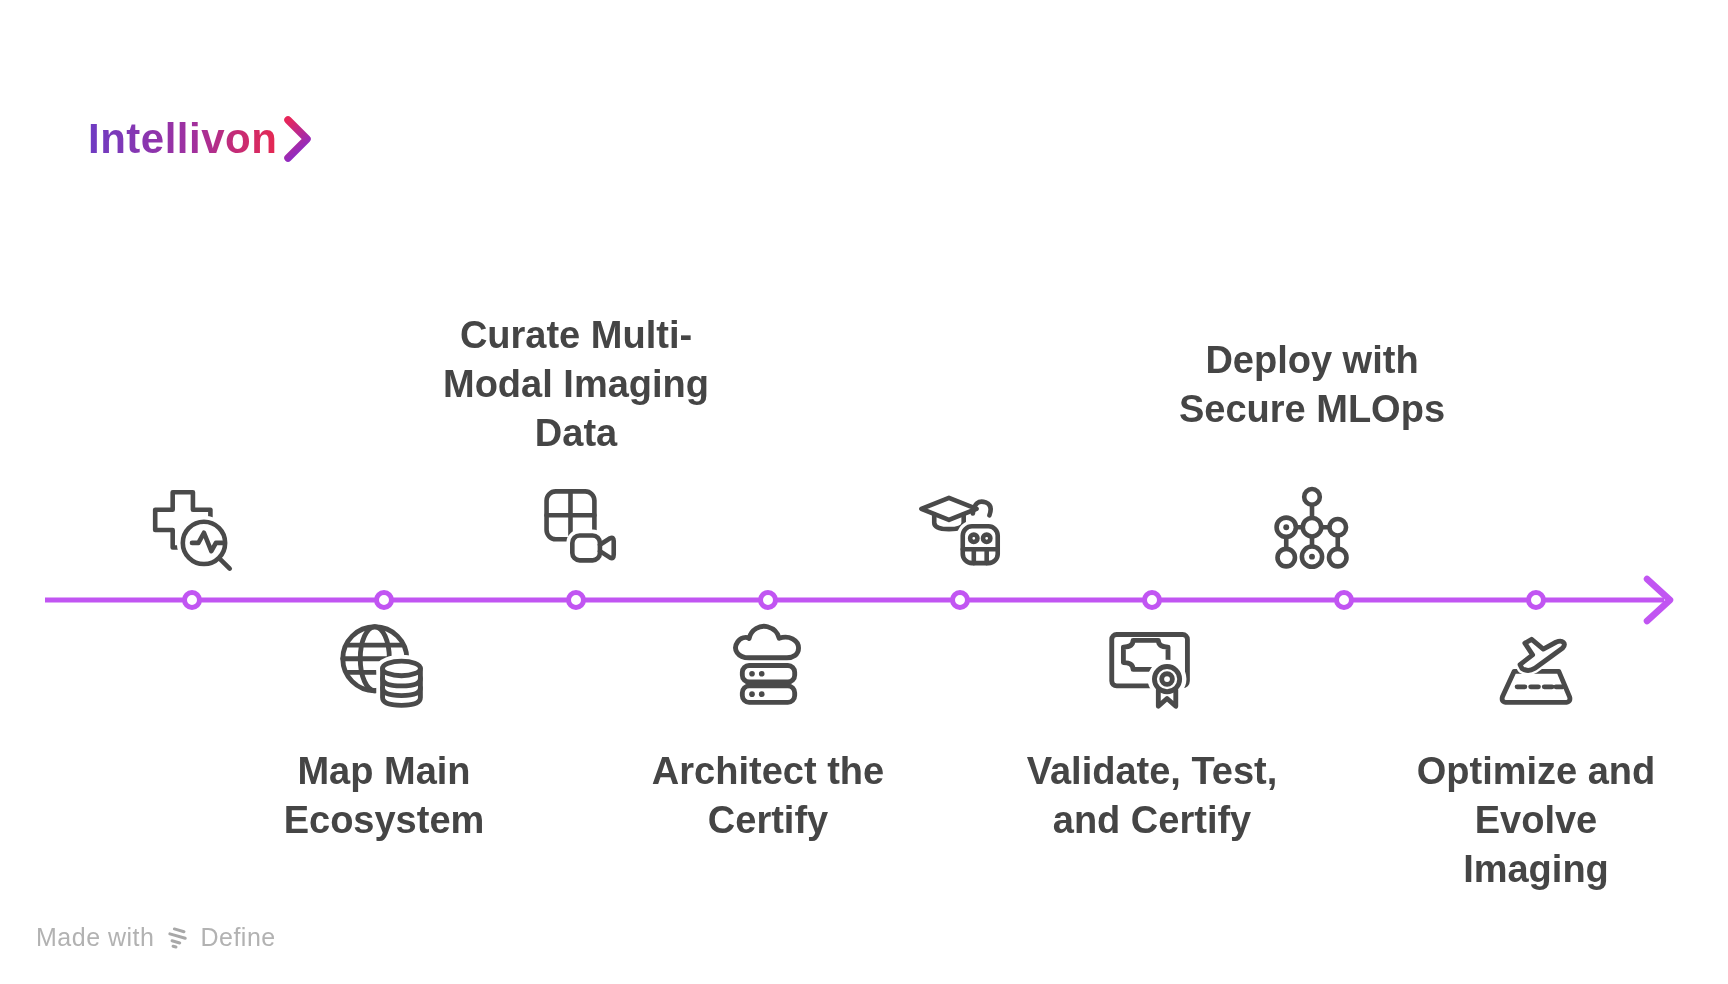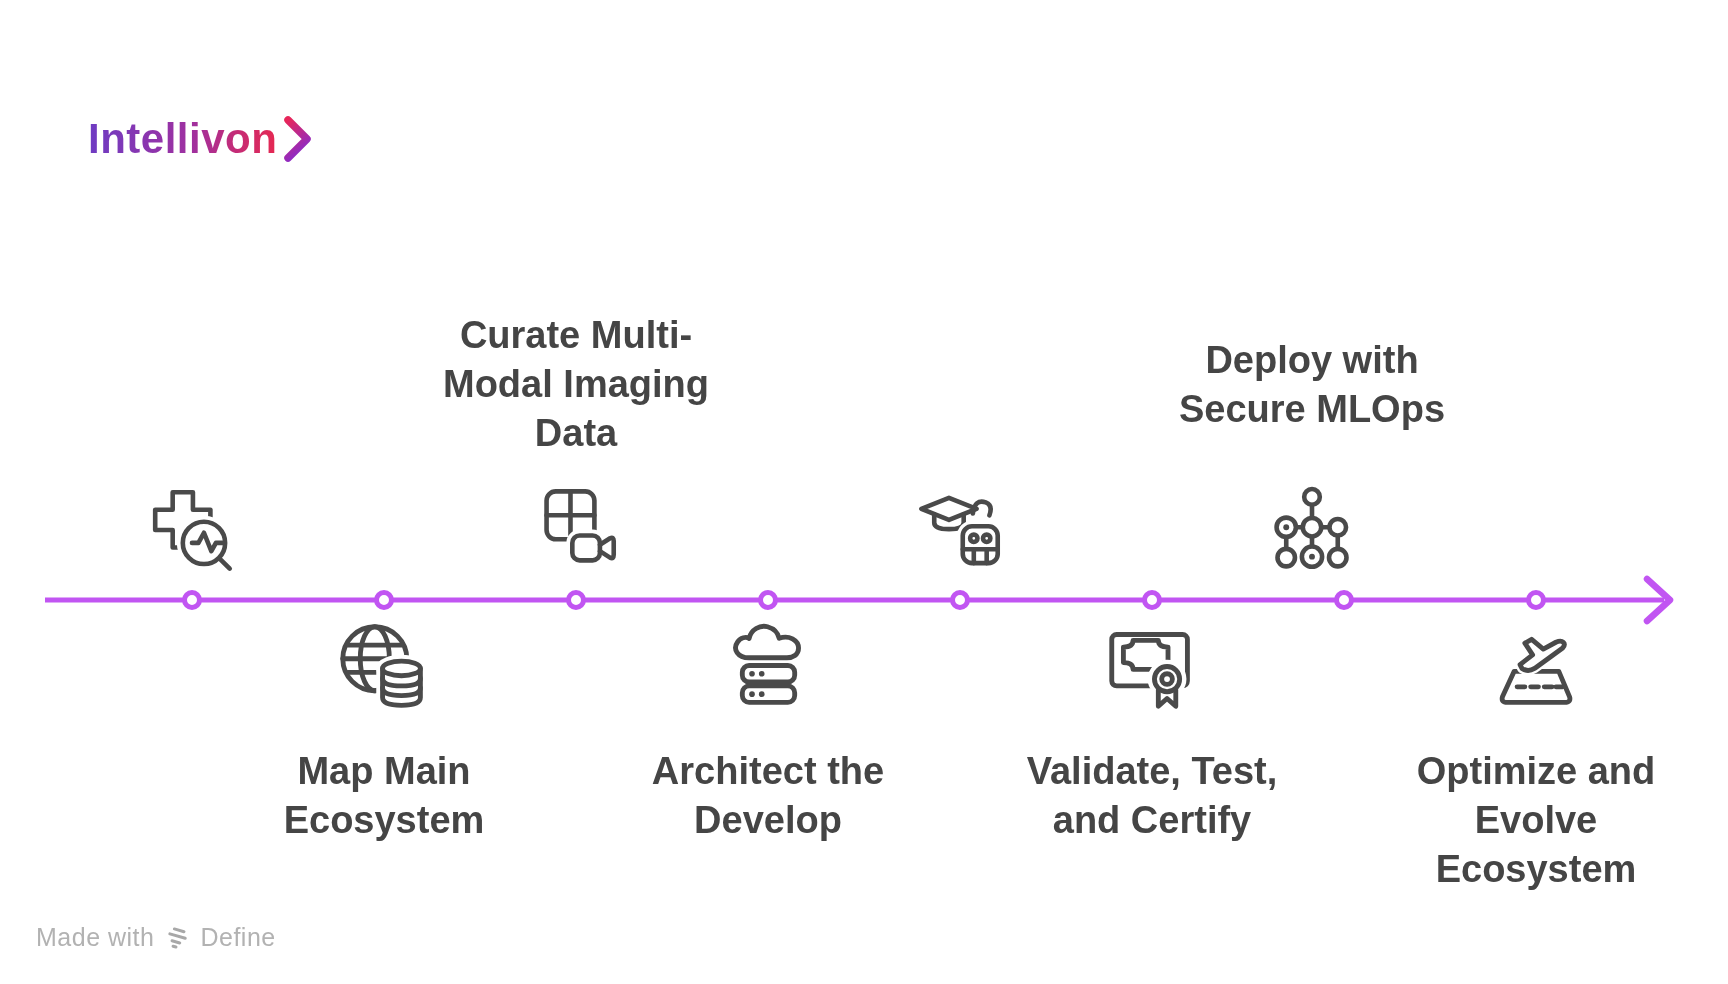--- a/index.html
+++ b/index.html
@@ -124,21 +124,21 @@
       <path class="s" d="M30 41 C18 41 13 32 18 25 C21 20 27 19 30 21 C32 12 41 7 49 9 C56 11 60 16 61 21 C71 17 81 23 81 31 C81 38 75 41 69 41 Z"></path>
       <rect class="s" x="23" y="49" width="54" height="17" rx="7"></rect>
       <rect class="s" x="23" y="70" width="54" height="17" rx="7"></rect>
       <circle cx="33" cy="57.5" r="2.9" fill="#4a4a4a"></circle>
         <circle cx="43" cy="57.5" r="2.9" fill="#4a4a4a"></circle>
       <circle cx="33" cy="78.5" r="2.9" fill="#4a4a4a"></circle>
         <circle cx="43" cy="78.5" r="2.9" fill="#4a4a4a"></circle>
     </svg>
   </div>
   <div class="step-label">Architect the
-Develop</div>
+Certify</div>
 </div>
 
 <div class="step above c5">
   <div class="step-icon">
     <svg viewBox="0 0 100 100">
       <path class="s" d="M8 27 L38 15 L68 27 L38 39 Z"></path>
       <path class="s" d="M22 33 v9 q0 7 16 7 q16 0 16 -7 v-9"></path>
       <path class="s" d="M64 32 q2 -16 14 -12 q8 3 4 14"></path>
       <rect class="halo" x="53" y="46" width="38" height="40" rx="10" stroke-width="12"></rect>
       <rect class="s" x="53" y="46" width="38" height="40" rx="10"></rect>
@@ -190,21 +190,21 @@
   <div class="step-icon">
     <svg viewBox="0 0 100 100">
       <path class="s" d="M27 55 H73 L84 81 q2 6 -5 6 H20 q-7 0 -5 -6 Z"></path>
       <path class="s" d="M30 71 h8 M44 71 h8 M58 71 h8 M70 71 h7"></path>
       <path class="halo" stroke-width="10" d="M33 48 L46 38 L38 26 L45 22 L57 32 L70 25 C77 22 81 26 77 31 L48 52 C43 55 38 54 35 52 Z"></path>
       <path class="s" d="M33 48 L46 38 L38 26 L45 22 L57 32 L70 25 C77 22 81 26 77 31 L48 52 C43 55 38 54 35 52 Z"></path>
     </svg>
   </div>
   <div class="step-label">Optimize and
 Evolve
-Ecosystem</div>
+Imaging</div>
 </div>
 
 <div class="footer">
   <span>Made with</span>
   <svg class="napkin-icon" width="28" height="28" viewBox="0 0 28 28">
     <g stroke="#a8a8a8" stroke-width="3" stroke-linecap="round" fill="none" transform="rotate(16 14 14)">
       <path d="M9 6 H19"></path>
       <path d="M6 12 H22"></path>
       <path d="M10 18 H18"></path>
       <path d="M12.5 23 H15.5"></path>

